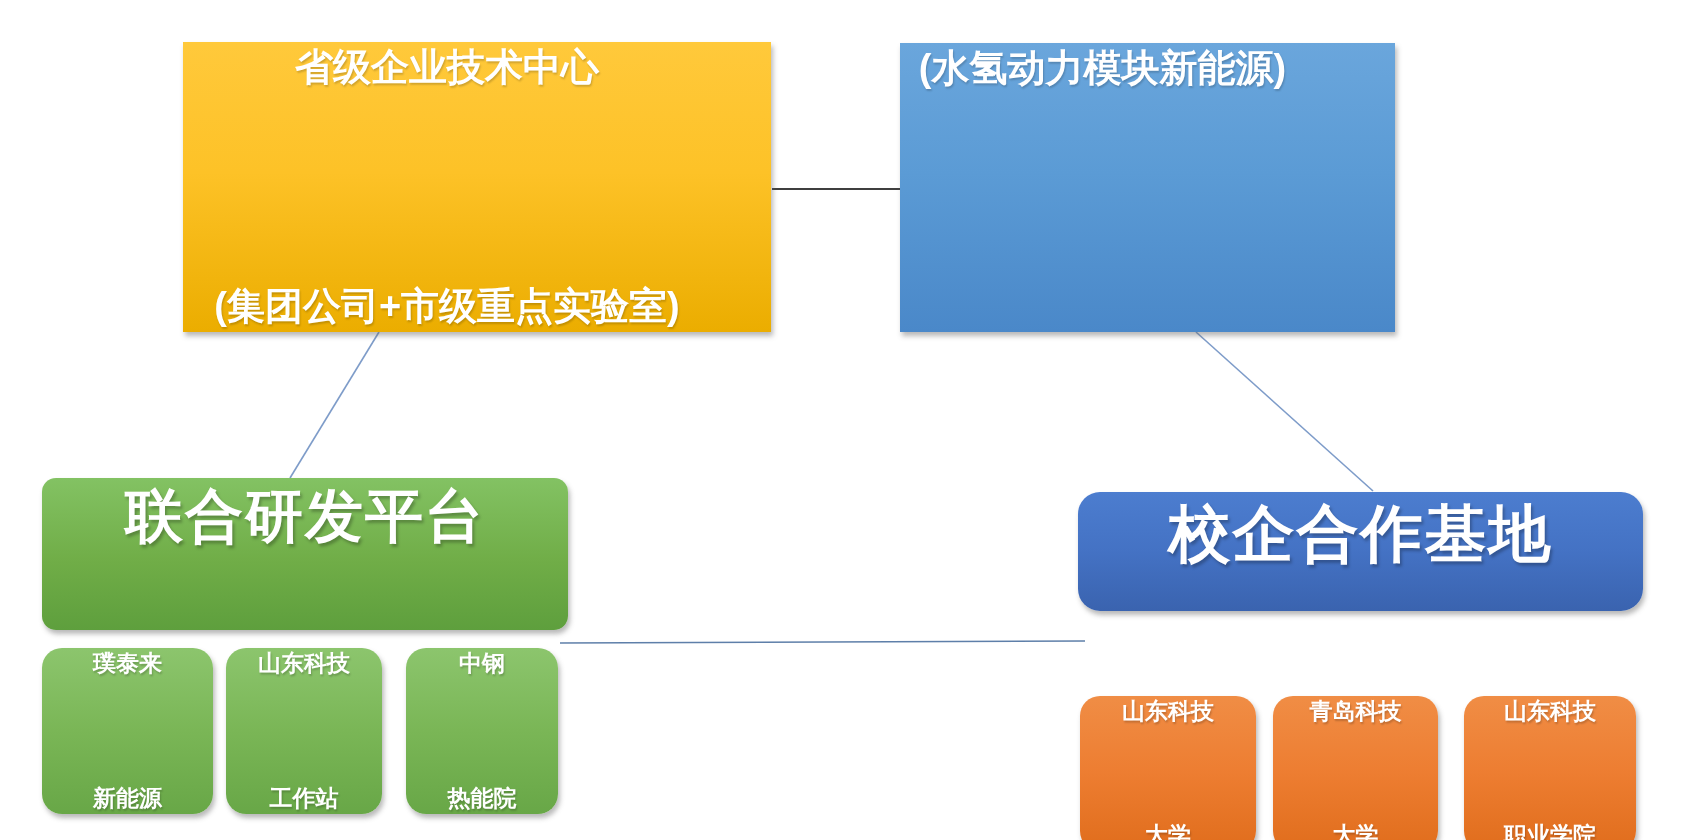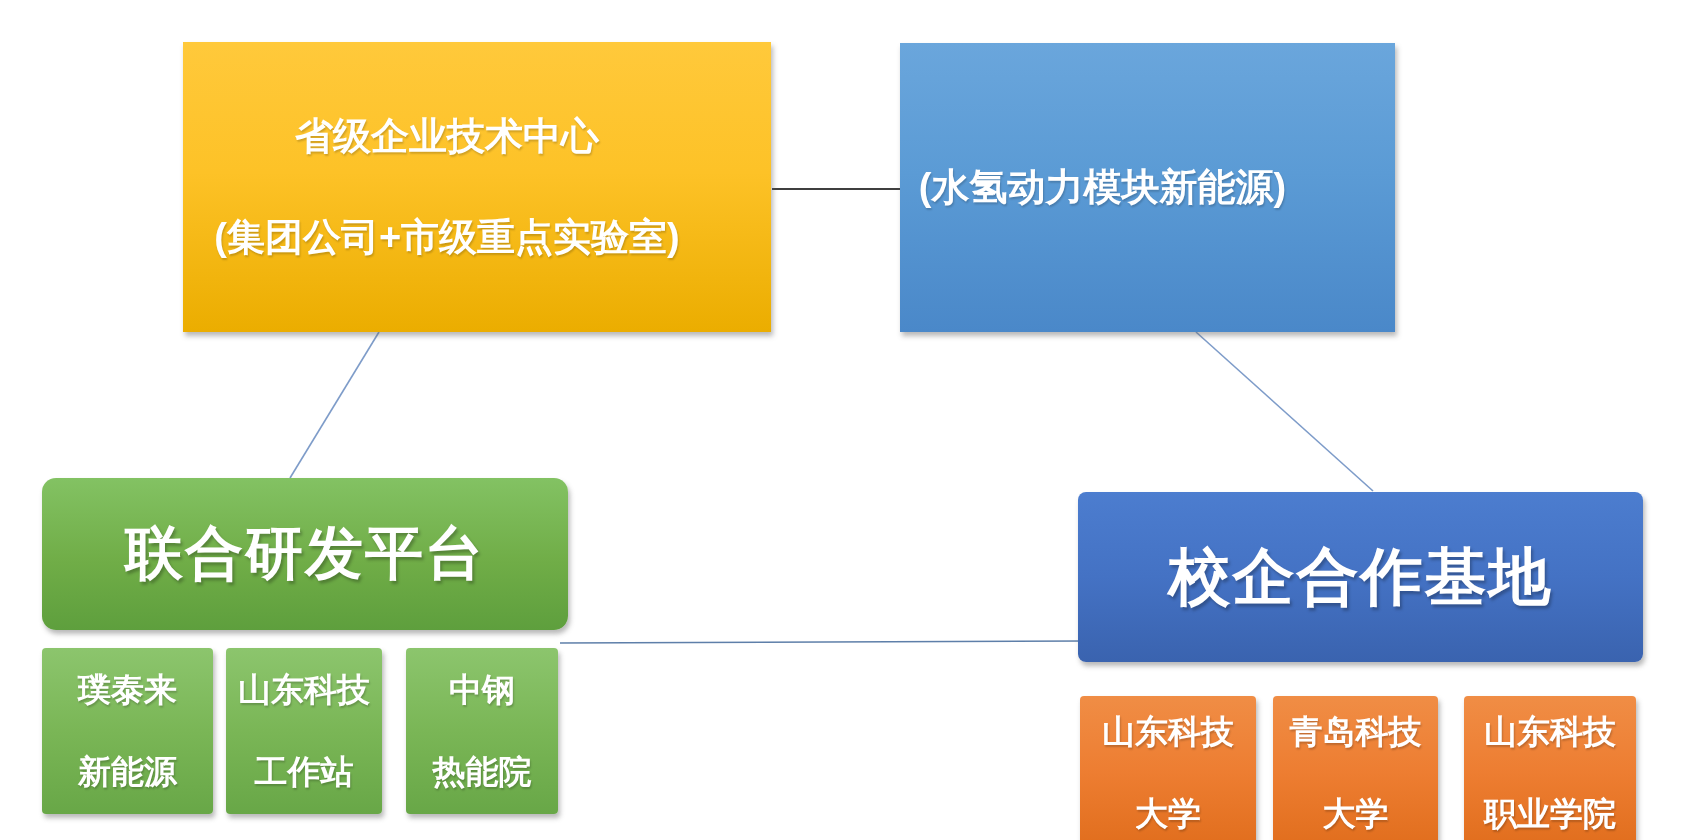--- a/index.html
+++ b/index.html
@@ -10,21 +10,21 @@
     font-family:"Liberation Sans", sans-serif;
     overflow:hidden;
   }
   .connectors{position:absolute;left:0;top:0;z-index:1;}
   .connectors line.dark{stroke:#3f3f3f;stroke-width:2;}
   .connectors line.lightblue{stroke:#7e9cc9;stroke-width:1.6;}
   .connectors line.steelblue{stroke:#5e7fa9;stroke-width:1.6;}
 
   .node{
     position:absolute;z-index:2;
-    display:flex;flex-direction:column;align-items:center;justify-content:center;
+    display:flex;flex-direction:column;align-items:center;justify-content:space-between;
     color:#ffffff;font-weight:700;text-align:center;
     box-shadow:2px 4px 5px rgba(100,100,100,0.45);
   }
   .node .nline{white-space:nowrap;}
 
   
   .gold{
     left:183px;top:42px;width:588px;height:290px;
     background:linear-gradient(180deg,#ffc93b 0%,#fdc227 45%,#ebad00 100%);
     font-size:38px;row-gap:50px;padding-right:60px;box-sizing:border-box;
@@ -38,29 +38,29 @@
   }
 
   
   .green{
     left:42px;top:478px;width:526px;height:152px;border-radius:14px;
     background:linear-gradient(180deg,#83c263 0%,#70ad47 55%,#5e9f3d 100%);
     font-size:58px;letter-spacing:2px;
     text-shadow:2px 3px 3px rgba(0,0,0,0.25);
   }
   .royal{
-    left:1078px;top:492px;width:565px;height:170px;border-radius:8px;
+    left:1078px;top:492px;width:565px;height:119px;border-radius:22px;
     background:linear-gradient(180deg,#4c7dcf 0%,#4472c4 50%,#3a63af 100%);
     font-size:62px;letter-spacing:2px;
     text-shadow:2px 3px 3px rgba(0,0,0,0.25);
   }
 
   
   .tile{
-    border-radius:4px;font-size:33px;row-gap:37px;
+    border-radius:20px;font-size:23px;row-gap:37px;
     text-shadow:1px 2px 2px rgba(0,0,0,0.2);
   }
   .tile.greenlite{
     background:linear-gradient(180deg,#8cc56d 0%,#7ab656 50%,#68a747 100%);
     top:648px;height:166px;
   }
   .tile.orange{
     background:linear-gradient(180deg,#f08d45 0%,#ed7d31 50%,#e06d1c 100%);
     top:655px;height:155px;margin-top:41px;
   }

